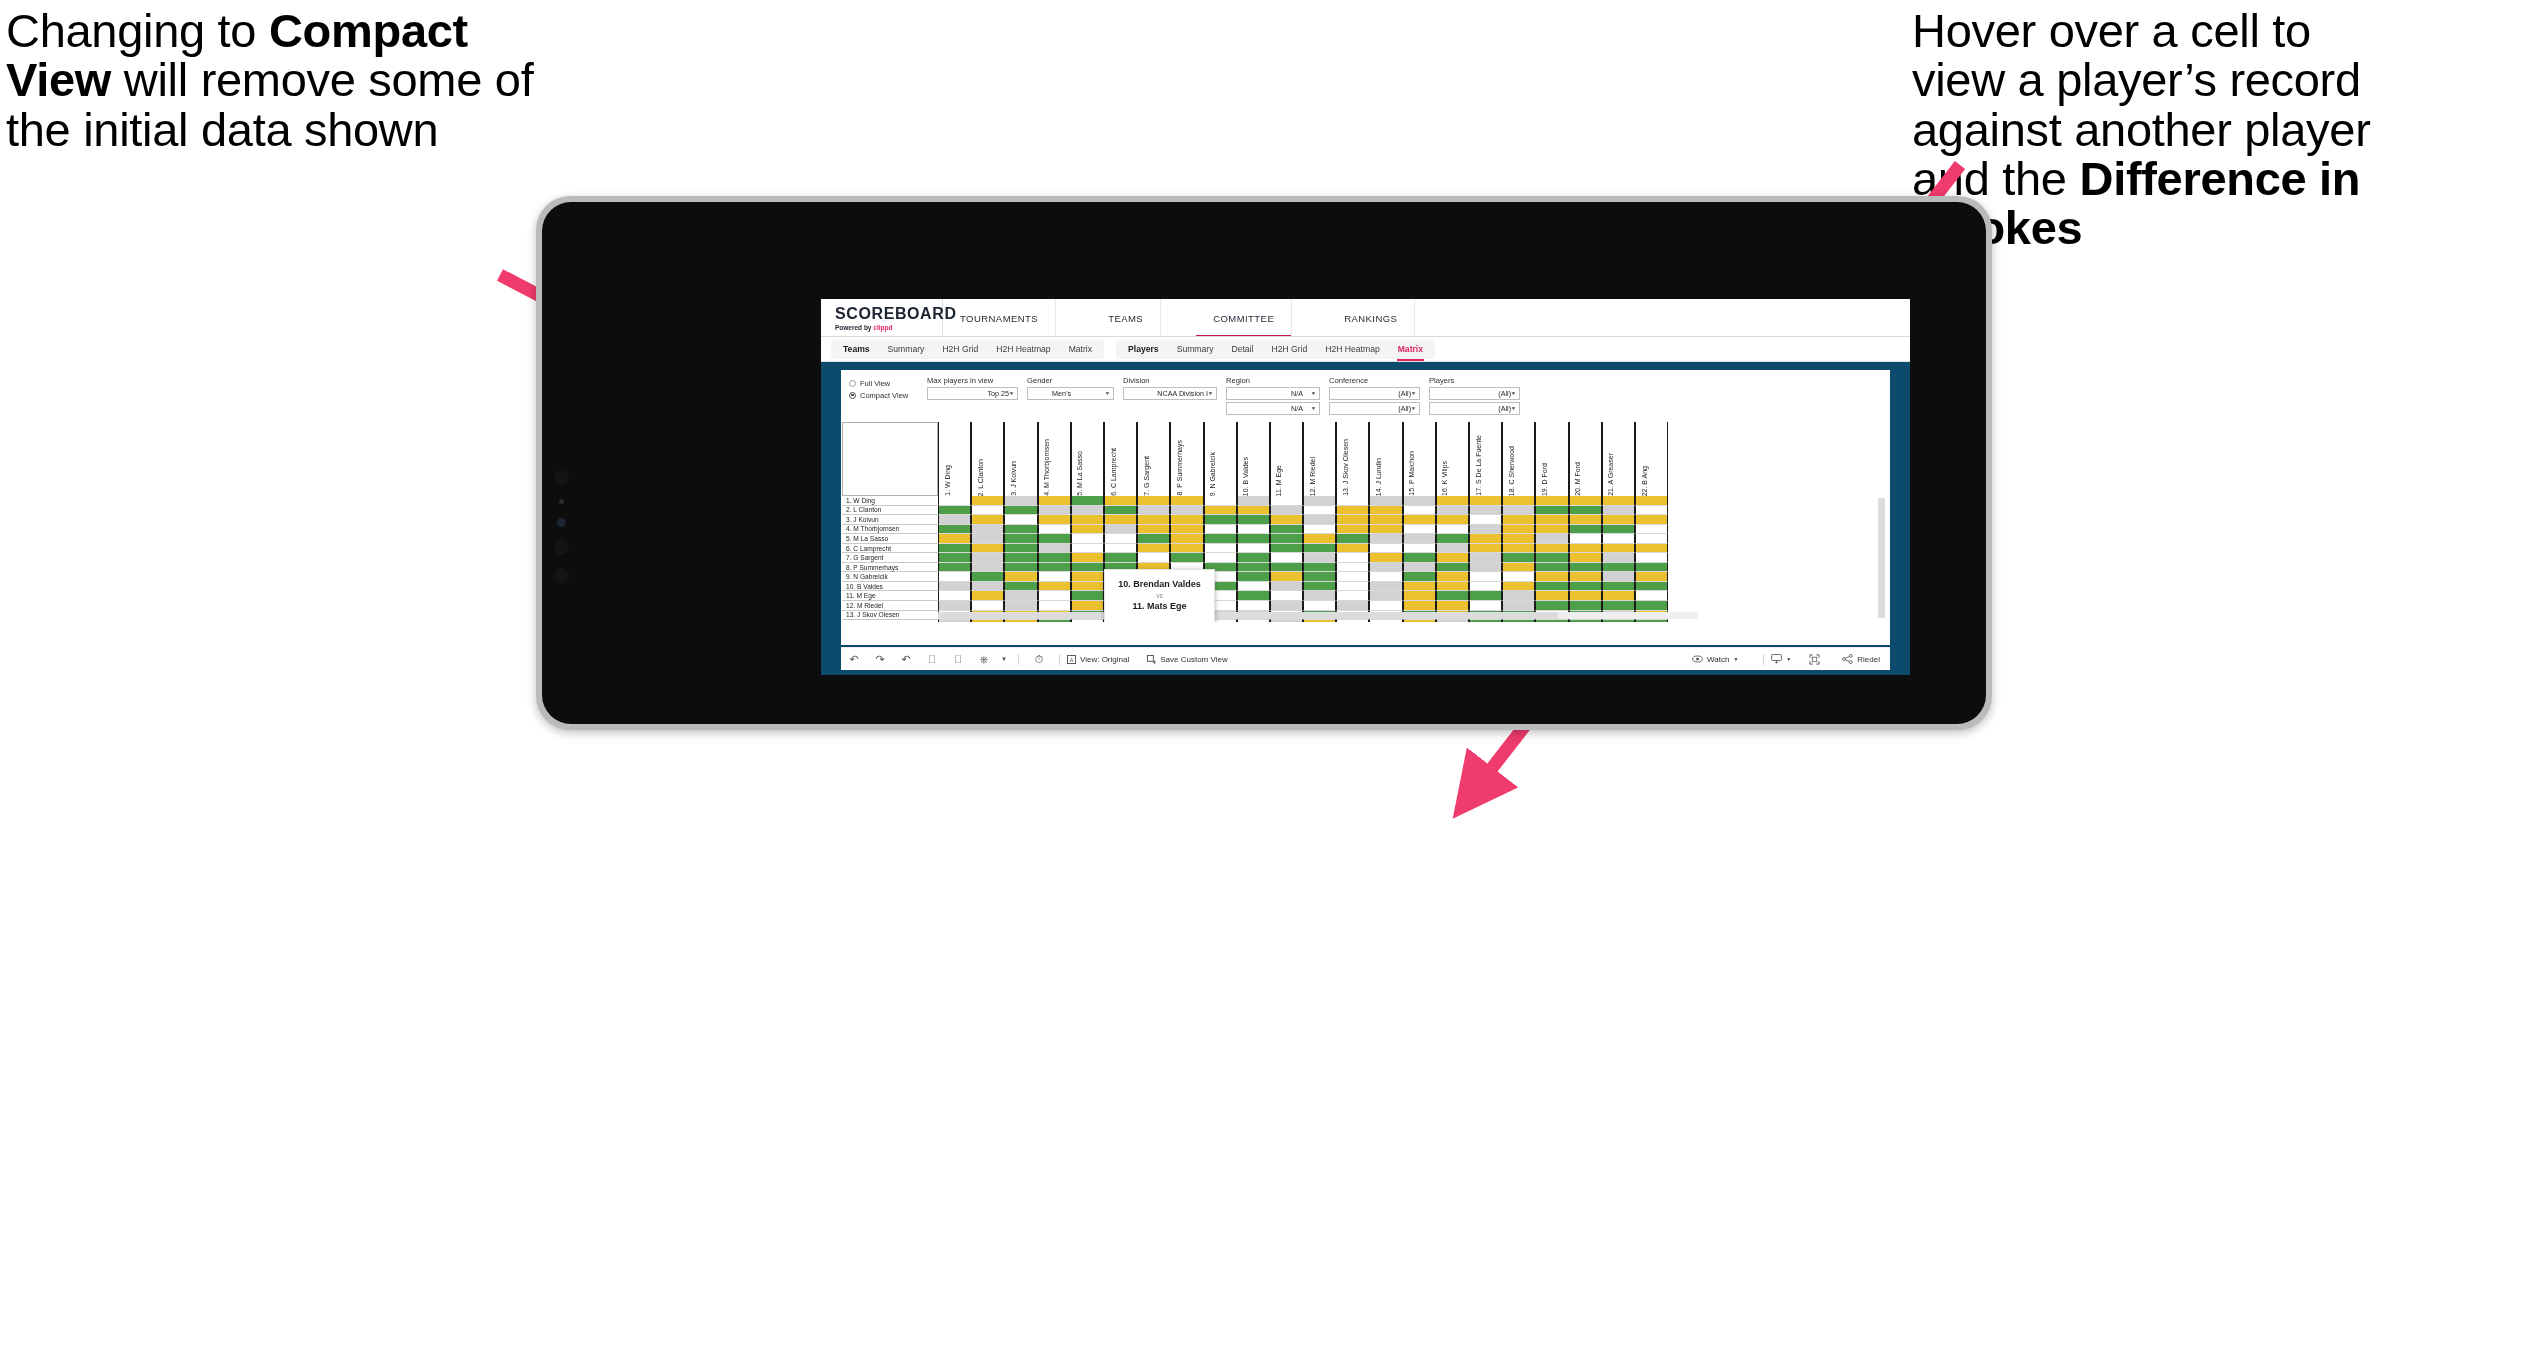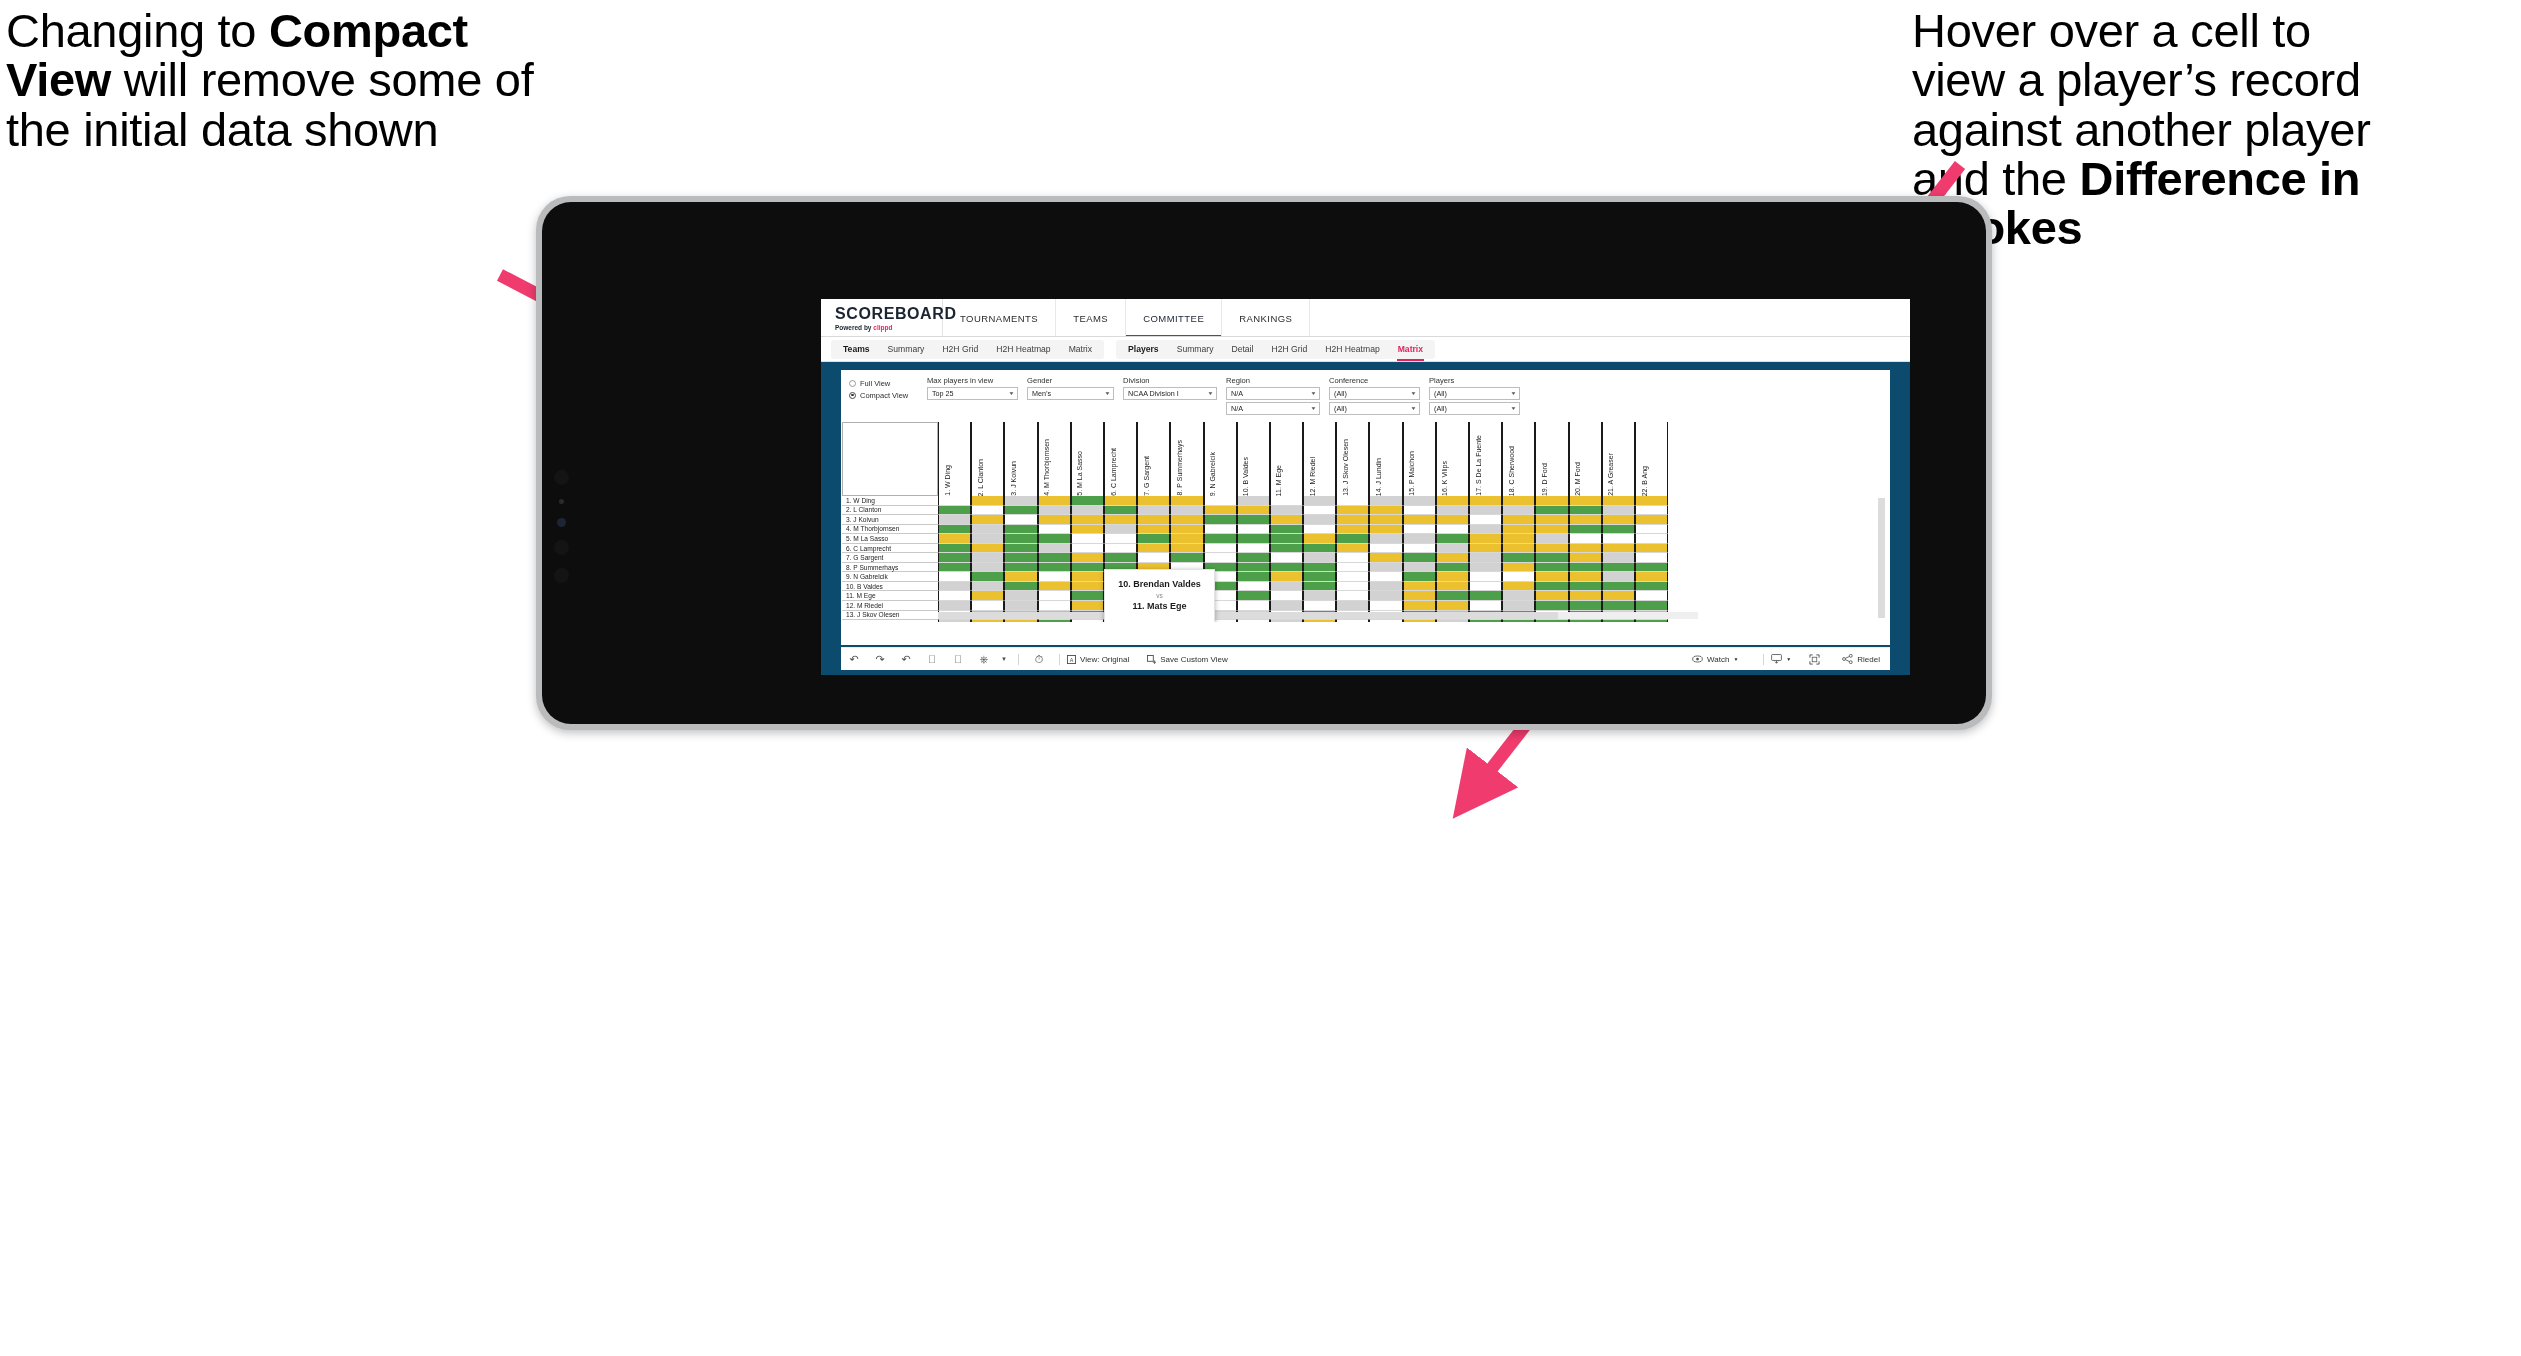--- a/index.html
+++ b/index.html
@@ -26,21 +26,21 @@
   #dot4{top:344px;width:15px;height:15px;}
   #dot5{top:372px;width:15px;height:15px;}
   
   #screen{position:absolute;left:285px;top:103px;width:1089px;height:376px;background:#e9ebee;overflow:hidden;}
   
   .topnav{height:38px;background:#fff;display:flex;align-items:stretch;position:relative;}
   .brand{width:122px;display:flex;flex-direction:column;justify-content:center;padding-left:14px;border-right:1px solid #e3e3e3;box-sizing:border-box;}
   .brand-main{font-size:16px;font-weight:800;letter-spacing:.6px;color:#1b2431;font-family:"Liberation Sans",sans-serif;}
   .brand-sub{font-size:6.5px;color:#1b2431;font-weight:700;margin-top:1px;}
   .brand-sub .pink{color:#e8245a;}
-  .topnav-tabs{display:flex;align-items:stretch;}
+  .topnav-tabs{display:flex;align-items:stretch;gap:35px;}
   .topnav-tab{display:flex;align-items:center;padding:0 17px;font-size:9.5px;color:#2b2b2b;letter-spacing:.45px;
      border-right:1px solid #e8e8e8;position:relative;cursor:pointer;}
   .topnav-tab.active{color:#1b2431;}
   .topnav-tab.active:after{content:"";position:absolute;left:0;right:0;bottom:0;height:2px;background:#c8194e;}
   .topnav-rule{position:absolute;left:0;right:0;bottom:0;height:1px;background:#d9d9d9;}
   
   .subnav{height:25px;background:#fff;display:flex;align-items:center;padding-left:10px;position:relative;}
   .subgroup{display:flex;align-items:center;background:#f4f4f5;border-radius:3px;height:19px;padding:0 3px;}
   .subgroup + .subgroup{margin-left:12px;}
   .subtab{font-size:8.6px;color:#3c3c3c;padding:0 9px;line-height:19px;cursor:pointer;white-space:nowrap;}
@@ -55,21 +55,21 @@
   .filters{position:absolute;left:8px;top:6px;display:flex;align-items:flex-start;}
   .radiocol{width:78px;padding-top:1px;}
   .radio-row{display:flex;align-items:center;height:12px;font-size:7.5px;color:#2d2d2d;cursor:pointer;}
   .radio-mark{width:7px;height:7px;border:1px solid #9a9a9a;border-radius:50%;margin-right:4px;
      background:#fff;box-sizing:border-box;position:relative;flex:none;}
   .radio-mark.on{border-color:#4a4a4a;}
   .radio-mark.on:after{content:"";position:absolute;left:1.4px;top:1.4px;width:2.6px;height:2.6px;border-radius:50%;background:#333;}
   .fcol{margin-right:9px;}
   .fcol-label{font-size:7.6px;color:#2f2f2f;margin-bottom:2px;white-space:nowrap;}
   .fsel{height:13px;border:1px solid #bdbdbd;background:#fff;display:flex;align-items:center;
-     justify-content:space-between;padding:0 3px 0 4px;box-sizing:border-box;font-size:7.2px;color:#232323;cursor:pointer;}
+     justify-content:flex-end;padding:0 3px 0 4px;box-sizing:border-box;font-size:7.2px;color:#232323;cursor:pointer;}
   .fsel + .fsel{margin-top:2px;}
   .caret{font-size:5px;color:#5a5a5a;line-height:1;transform:scaleX(1.3);}
   .w-max{width:91px;} .w-gen{width:87px;gap:34px;} .w-div{width:94px;}
   .w-reg{width:94px;gap:8px;} .w-conf{width:91px;} .w-play{width:91px;}
   
   #matrix{position:absolute;left:1px;top:52px;width:1044px;height:200px;overflow:hidden;}
   .corner-box{position:absolute;left:0;top:0;width:96px;height:74px;border:1px solid #b0b0b0;box-sizing:border-box;background:#fff;}
   .colheads{position:absolute;left:96px;top:0;height:74px;display:flex;}
   .colhead{width:33.2px;height:74px;border-left:1.6px solid #1a1a1a;border-right:1.6px solid #1a1a1a;
      box-sizing:border-box;display:flex;align-items:flex-end;justify-content:center;background:#fff;position:relative;}

